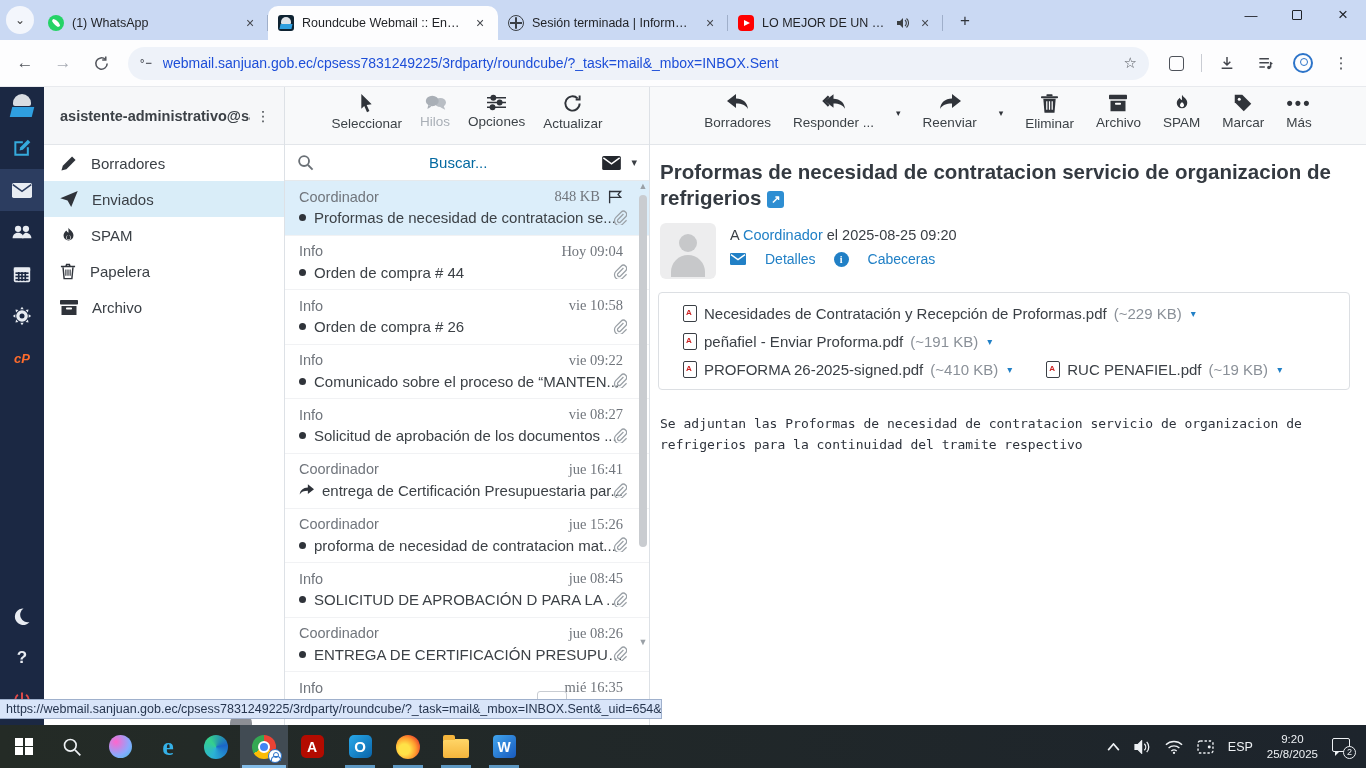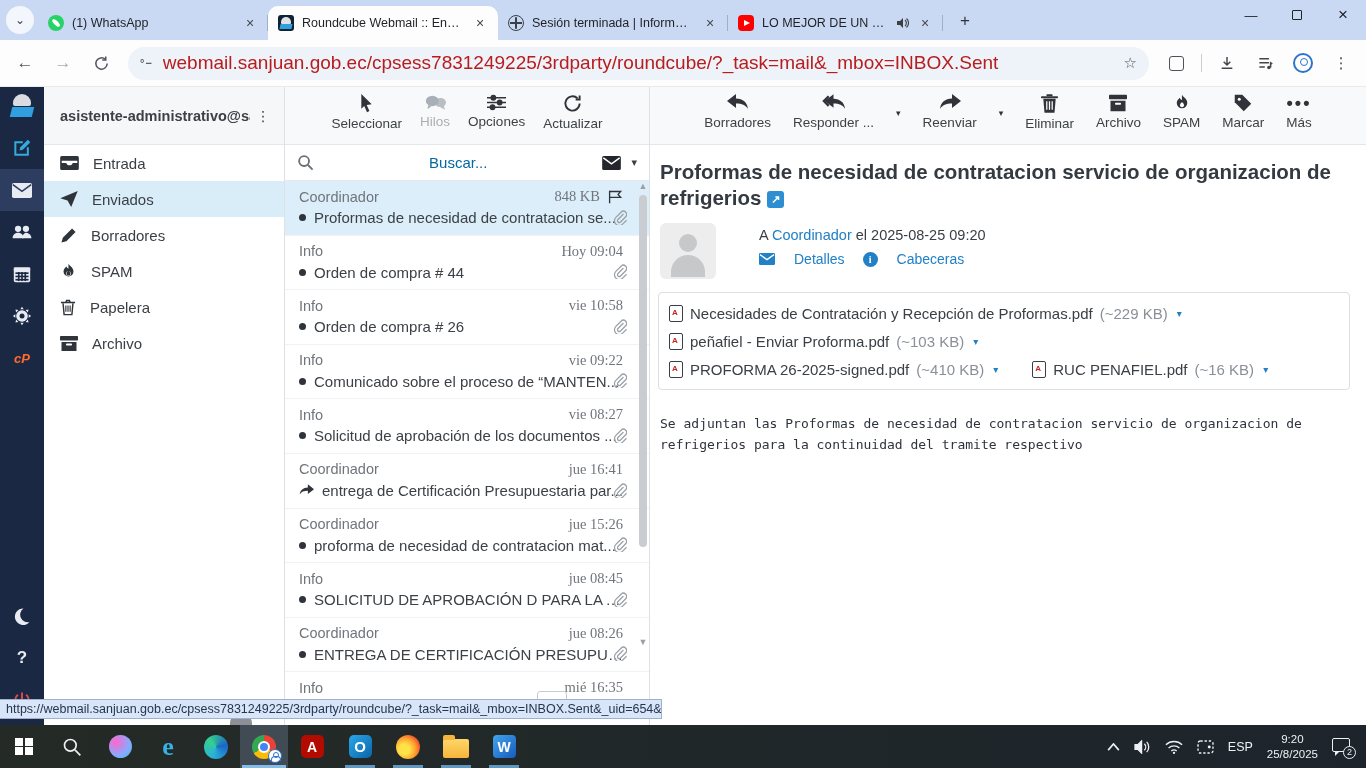--- a/index.html
+++ b/index.html
@@ -28,21 +28,21 @@
   .speaker { color:#3c4043; }
   .newtab { width:28px; height:28px; margin:0 0 5px 8px; font-size:17px; color:#30343a; display:flex; align-items:center; justify-content:center; }
   .wincontrols { margin-left:auto; align-self:flex-start; display:flex; }
   .wincontrols div { width:46px; height:30px; display:flex; align-items:center; justify-content:center; color:#202328; font-size:13px; }
   .winrestore i { display:block; width:10px; height:10px; border:1.2px solid #202328; border-radius:1px; }
 
   .toolbar { position:absolute; left:0; top:40px; width:1366px; height:47px; background:#fdfdfe; display:flex; align-items:center; padding:0 8px; gap:4px; border-bottom:1px solid #e8eaee; }
   .navbtn { width:34px; height:34px; display:flex; align-items:center; justify-content:center; color:#54575e; font-size:17px; }
   .navbtn.dim { color:#a7abb3; }
   .omnibox { flex:1; height:33px; margin:0 6px; background:#eef2f9; border-radius:17px; display:flex; align-items:center; padding:0 12px; gap:10px; min-width:0; }
-  .omni-url { flex:1; font-size:19px; color:#b91c1c; white-space:nowrap; overflow:hidden; }
+  .omni-url { flex:1; font-size:14px; color:#1d4ed8; white-space:nowrap; overflow:hidden; }
   .omni-star { color:#50545b; font-size:15px; }
   .tune-icon { color:#5a5e66; font-size:11px; letter-spacing:1px; font-weight:bold; }
   .ext-sep { width:1px; height:18px; background:#c9ccd3; margin:0 4px; }
   .puzzle { width:15px; height:15px; border:1.8px solid #4e525a; border-radius:3px; position:relative; }
   .dl-icon, .mlist-icon { color:#43464d; font-size:15px; }
   .profile-ic { width:20px; height:20px; border:2px solid #2d74c9; border-radius:50%; position:relative; }
   .profile-ic:before { content:""; position:absolute; left:5px; top:3px; width:6px; height:6px; border:1.6px solid #2d74c9; border-radius:50%; }
   .kebab { color:#43464d; font-size:15px; letter-spacing:0; }
 
   
@@ -104,26 +104,26 @@
   
   .msgcol { position:absolute; left:650px; top:0; right:0; height:100%; background:#fff; }
   .msg-toolbar { height:58px; background:#f8f9fa; border-bottom:1px solid #e3e6ea; display:flex; align-items:flex-start; justify-content:center; gap:10px; padding-top:7px; }
   .subject-wrap { padding:14px 20px 0 10px; }
   .subject { font-size:20.5px; font-weight:bold; color:#343a41; line-height:1.28; max-width:680px; }
   .extlink { display:inline-flex; width:17px; height:17px; background:#2e8ed2; border-radius:3px; color:#fff; font-size:11px; align-items:center; justify-content:center; vertical-align:2px; margin-left:6px; }
   .sender-row { display:flex; gap:14px; padding:12px 0 0 10px; }
   .avatar { width:56px; height:56px; border-radius:6px; background:#ededee; position:relative; overflow:hidden; flex:none; }
   .avatar .head { position:absolute; left:19px; top:11px; width:18px; height:18px; border-radius:50%; background:#c7c8ca; }
   .avatar .body { position:absolute; left:11px; top:32px; width:34px; height:22px; border-radius:17px 17px 0 0; background:#c7c8ca; }
-  .sender-lines { padding-top:4px; font-size:14.5px; color:#3a3f45;margin-left:29px; }
+  .sender-lines { padding-top:4px; font-size:14.5px; color:#3a3f45; }
   .blue { color:#2180c6; }
   .hdr-links { display:flex; gap:18px; margin-top:8px; align-items:center; }
   .hdr-link { display:flex; gap:19px; align-items:center; color:#2180c6; font-size:14px; }
   .info-ic { width:15px; height:15px; border-radius:50%; background:#2180c6; color:#fff; font-size:10px; font-weight:bold; display:flex; align-items:center; justify-content:center; font-family:"Liberation Serif", serif; }
-  .att-box { margin:13px 16px 0 8px; border:1px solid #dcdfe3; border-radius:4px; padding:6px 10px; display:flex; flex-wrap:wrap; column-gap:34px; }
+  .att-box { margin:13px 16px 0 8px; border:1px solid #dcdfe3; border-radius:4px; padding:6px 24px; display:flex; flex-wrap:wrap; column-gap:34px; }
   .att { display:flex; align-items:center; gap:7px; height:28px; font-size:15px; color:#3b4046; white-space:nowrap; }
   .att .size { color:#8a9098; }
   .att .car { color:#2180c6; font-size:10px; margin-left:2px; }
   .pdf-ic { width:14px; height:17px; border:1.6px solid #3a3f45; border-radius:2px; position:relative; flex:none; }
   .pdf-ic:after { content:"A"; position:absolute; left:2px; top:2px; font-size:8px; font-weight:bold; color:#c22; }
   .msg-body { padding:24px 20px 0 10px; font-family:"DejaVu Sans Mono", monospace; font-size:13px; color:#2e333c; line-height:1.55; max-width:700px; }
 
   
   .statusbar { position:absolute; left:0; bottom:6px; width:662px; height:20px; background:#d9e5f9; border:1px solid #9fb0cc; border-left:none; font-size:12.5px; color:#26354e; display:flex; align-items:center; padding:0 6px; white-space:nowrap; overflow:hidden; }
 
@@ -308,36 +308,30 @@
         </svg>
     </div>
   </div>
 
   <div class="folders">
     <div class="acct-header">
       <span class="acct-name">asistente-administrativo@sa...</span>
       <span class="acct-kebab">⋮</span>
     </div>
     <div class="folder">
-      <svg width="19" height="14" viewBox="0 0 24 18" fill="#2f333a">
-          <path d="M2 0 h20 a2 2 0 0 1 2 2 v14 a2 2 0 0 1 -2 2 h-20 a2 2 0 0 1 -2-2 v-14 a2 2 0 0 1 2-2 z M2 9 h6 c0 2 2 3 4 3 s4-1 4-3 h6 v-3 h-20 z" fill-rule="evenodd"></path>
-        </svg>
-      <span>Entrada</span>
+      <svg width="17" height="17" viewBox="0 0 24 24" fill="#2f333a">
+          <path d="M2 22 l2-7 13-13 5 5 -13 13 z"></path>
+        </svg>
+      <span>Borradores</span>
     </div>
     <div class="folder selected">
       <svg width="18" height="16" viewBox="0 0 24 22" fill="#2f333a">
           <path d="M0 10 L24 0 L15 22 L10 13 Z"></path>
         </svg>
       <span>Enviados</span>
-    </div>
-    <div class="folder">
-      <svg width="17" height="17" viewBox="0 0 24 24" fill="#2f333a">
-          <path d="M2 22 l2-7 13-13 5 5 -13 13 z"></path>
-        </svg>
-      <span>Borradores</span>
     </div>
     <div class="folder">
       <svg width="17" height="17" viewBox="0 0 24 24" fill="#2f333a">
           <path d="M12 1 c2 4 7 5 7 11 a7 7 0 1 1 -14 0 c0-3 2-5 4-7 c.5 1.5 1.5 2.5 3 3 c-.3-2.5 0-5 0-7 z"></path>
           <circle cx="12" cy="15" r="3.4" fill="#fff"></circle>
           <path d="M12 11 c1.5 1 2.6 2.3 2.6 4 a2.6 2.6 0 1 1 -5.2 0 c0-1.7 1.1-3 2.6-4 z" fill="#2f333a"></path>
         </svg>
       <span>SPAM</span>
     </div>
     <div class="folder">
@@ -695,33 +689,33 @@
 
     <div class="att">
           <span class="pdf-ic"></span>
           <span class="nm">Necesidades de Contratación y Recepción de Proformas.pdf</span>
           <span class="size">(~229 KB)</span>
           <span class="car">▾</span>
         </div>
         <div class="att">
           <span class="pdf-ic"></span>
           <span class="nm">peñafiel - Enviar Proforma.pdf</span>
-          <span class="size">(~103 KB)</span>
+          <span class="size">(~191 KB)</span>
           <span class="car">▾</span>
         </div>
         <div class="att">
           <span class="pdf-ic"></span>
           <span class="nm">PROFORMA 26-2025-signed.pdf</span>
           <span class="size">(~410 KB)</span>
           <span class="car">▾</span>
         </div>
         <div class="att">
           <span class="pdf-ic"></span>
           <span class="nm">RUC PENAFIEL.pdf</span>
-          <span class="size">(~16 KB)</span>
+          <span class="size">(~19 KB)</span>
           <span class="car">▾</span>
         </div>
       </div>
 
     <div class="msg-body">Se adjuntan las Proformas de necesidad de contratacion servicio de organizacion de refrigerios para la continuidad del tramite respectivo</div>
   </div>
 
   <div class="statusbar">https://webmail.sanjuan.gob.ec/cpsess7831249225/3rdparty/roundcube/?_task=mail&amp;_mbox=INBOX.Sent&amp;_uid=654&amp;_action=show</div>
 </div>
 

